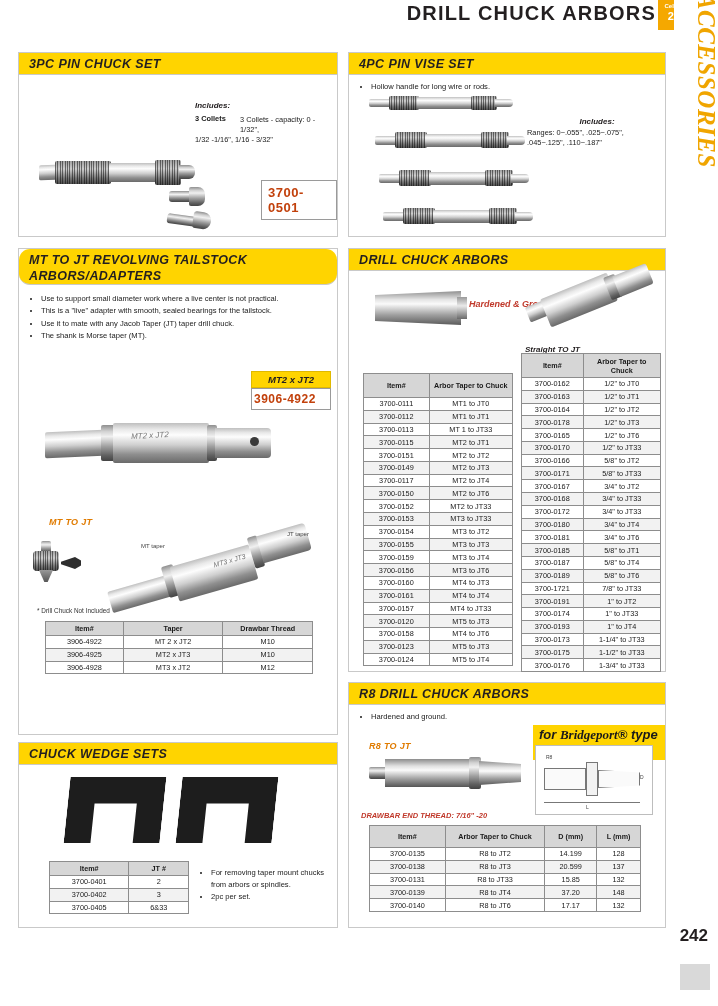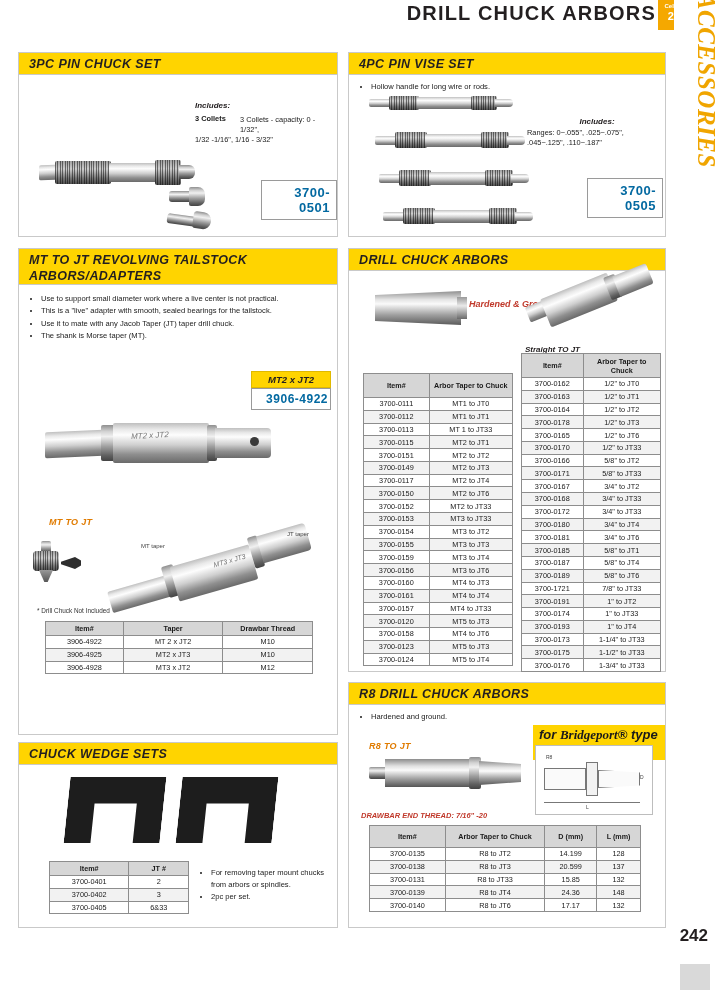--- a/index.html
+++ b/index.html
@@ -64,21 +64,21 @@
   }
   .bullets { margin:0; padding:6px 0 0 22px; font-size:7.6px; line-height:1.55; }
   .bullets li { margin-bottom:0.5px; }
   .includes {
     font-size:7.4px; line-height:1.35;
   }
   .includes .lbl { font-weight:bold; font-style:italic; color:#231f20; font-size:8px;}
   .partbox {
     border:1px solid #9a9a9a; background:#fff;
     font-size:13px; font-weight:bold; letter-spacing:0.5px;
-    text-align:right; padding:4px 6px; color:#0369a1;
+    text-align:left; padding:4px 6px; color:#c2410c;
   }
   
   table.spec {
     border-collapse:collapse; font-size:7.3px; background:#fff;
   }
   table.spec th {
     background:#d6d6d6; border:1px solid #8d8d8d; font-weight:bold;
     padding:2px 3px; text-align:center; font-size:7.2px; color:#1a1a1a;
   }
   table.spec td {
@@ -202,25 +202,24 @@
       </div>
       <div style="position:absolute; left:14px; top:116px; width:150px; height:18px;">
         <div class="metal-h" style="position:absolute; left:0; top:5px; width:22px; height:9px;"></div>
         <div class="knurl" style="position:absolute; left:20px; top:1px; width:32px; height:16px;"></div>
         <div class="metal-h" style="position:absolute; left:50px; top:3px; width:58px; height:13px;"></div>
         <div class="knurl" style="position:absolute; left:106px; top:1px; width:28px; height:16px;"></div>
         <div class="metal-h" style="position:absolute; left:132px; top:5px; width:18px; height:9px; border-radius:0 4px 4px 0;"></div>
       </div>
     </div>
 
-    <div class="partbox" style="position:absolute; left:238px; top:125px; width:76px;">3700-0505</div>
   </div>
 
   <div class="panel" style="left:18px; top:248px; width:320px; height:487px;">
-    <div class="panel-head" style="height:36px; line-height:16px; padding-top:3px;">
+    <div class="panel-head" style="height:36px; line-height:16px; padding-top:3px;border-radius:11px;">
       <div>MT TO JT REVOLVING TAILSTOCK</div>
       <div>ARBORS/ADAPTERS</div>
     </div>
     <ul class="bullets" style="padding-top:8px;">
       <li>Use to support small diameter work where a live center is not practical.</li>
       <li>This is a "live" adapter with smooth, sealed bearings for the tailstock.</li>
       <li>Use it to mate with any Jacob Taper (JT) taper drill chuck.</li>
       <li>The shank is Morse taper (MT).</li>
     </ul>
 
@@ -609,21 +608,21 @@
           </tr>
           <tr>
             <td>3700-0131</td>
             <td>R8 to JT33</td>
             <td>15.85</td>
             <td>132</td>
           </tr>
           <tr>
             <td>3700-0139</td>
             <td>R8 to JT4</td>
-            <td>24.36</td>
+            <td>37.20</td>
             <td>148</td>
           </tr>
           <tr>
             <td>3700-0140</td>
             <td>R8 to JT6</td>
             <td>17.17</td>
             <td>132</td>
           </tr>
         </tbody>
     </table>

